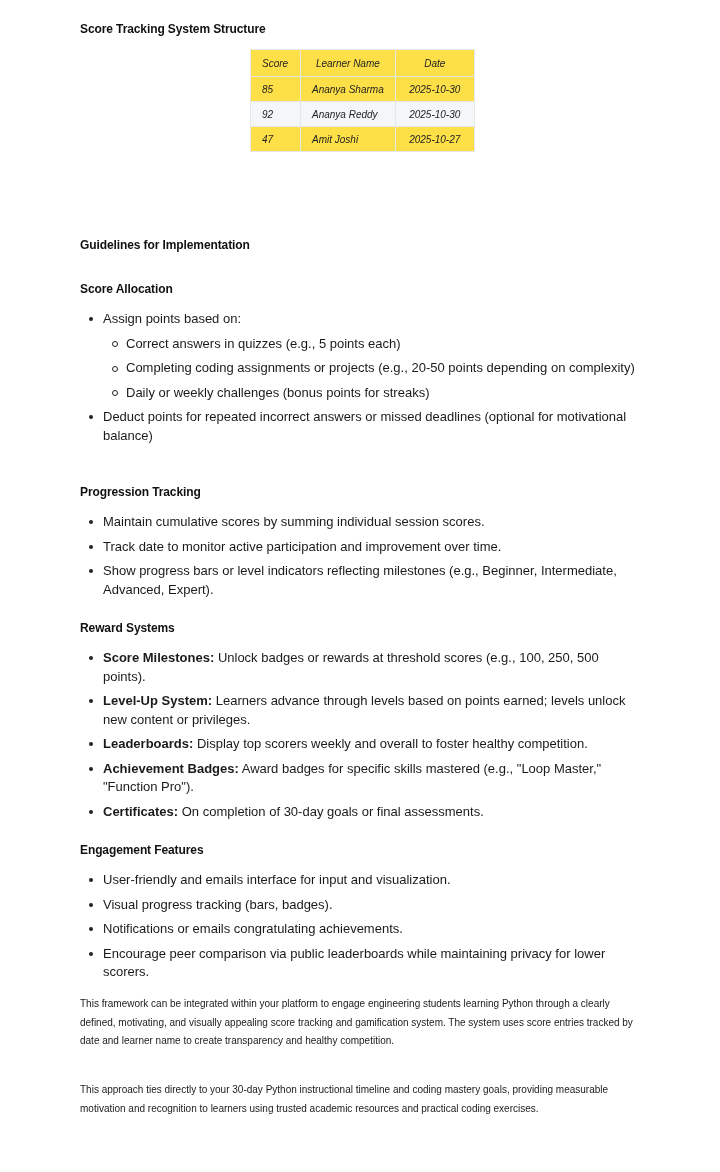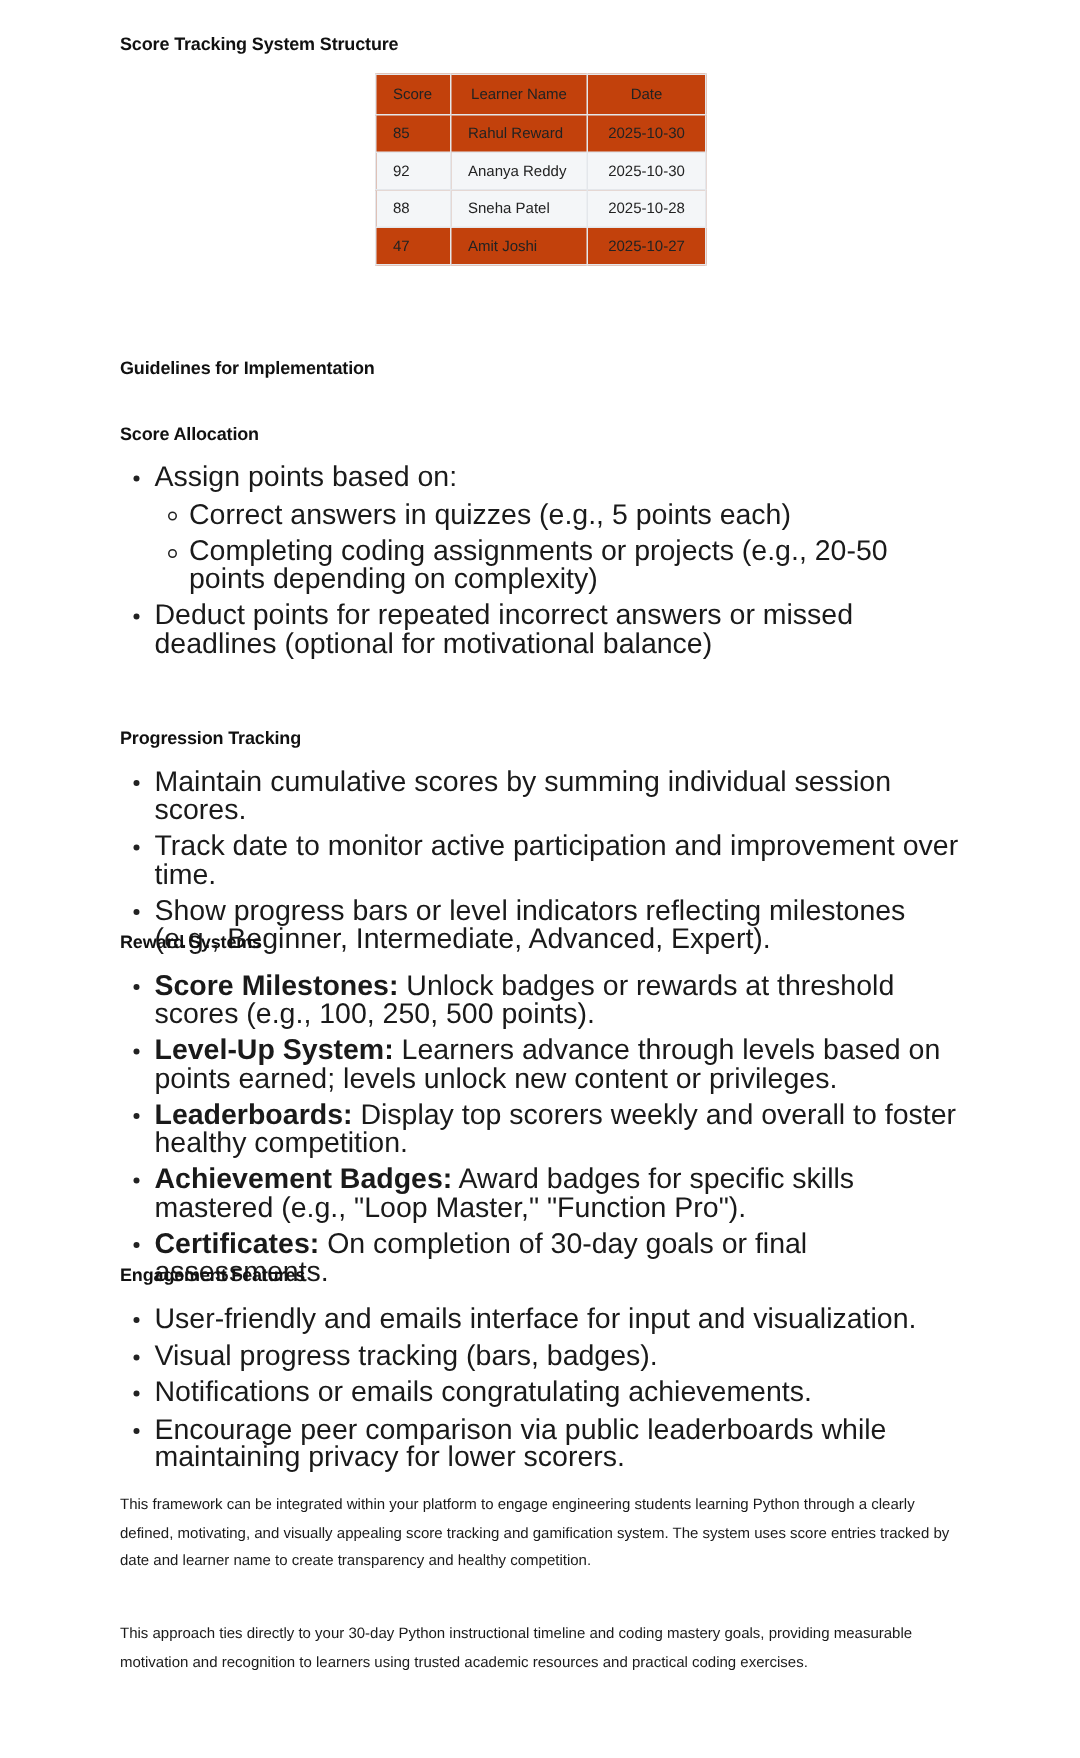--- a/index.html
+++ b/index.html
@@ -33,21 +33,22 @@
   
   .tbl-wrap {
     position: absolute;
     top: 49px;
     left: 170px;
   }
   table {
     border-collapse: collapse;
     font-size: 10px;
     color: #222;
-    background: #c2410c;
+    background: #fde047;
+    font-style: italic;
   }
   td, th {
     border: 1.5px solid #e4e7eb;
     font-weight: normal;
     padding: 0 11px;
     height: 24px;
     white-space: nowrap;
   }
   th { text-align: center; height: 26px; }
   td.c-score { text-align: left; width: 27px; }
@@ -58,21 +59,21 @@
   th.h-date { width: 56px; }
   tr.alt td { background: #f4f6f8; }
   tr.short td { height: 20px; }
   tr.row td { height: 24px; }
 
   
   .section { position: absolute; left: 0; width: 560px; }
   ul { margin: 0; padding: 0; list-style: none; }
   li {
     position: relative;
-    font-size: 19px;
+    font-size: 13px;
     line-height: 18.5px;
     padding-left: 23px;
     margin-bottom: 6px;
   }
   li::before {
     content: "";
     position: absolute;
     left: 9px;
     top: 7px;
     width: 4px;
@@ -109,52 +110,48 @@
       <thead>
         <tr>
           <th class="h-score">Score</th>
           <th class="h-name">Learner Name</th>
           <th class="h-date">Date</th>
         </tr>
       </thead>
       <tbody>
         <tr class="row">
           <td class="c-score">85</td>
-          <td class="c-name">Rahul Reward</td>
+          <td class="c-name">Ananya Sharma</td>
           <td class="c-date">2025-10-30</td>
         </tr>
         <tr class="row alt">
           <td class="c-score">92</td>
           <td class="c-name">Ananya Reddy</td>
           <td class="c-date">2025-10-30</td>
-        </tr>
-        <tr class="row alt">
-          <td class="c-score">88</td>
-          <td class="c-name">Sneha Patel</td>
-          <td class="c-date">2025-10-28</td>
         </tr>
         <tr class="row">
           <td class="c-score">47</td>
           <td class="c-name">Amit Joshi</td>
           <td class="c-date">2025-10-27</td>
         </tr>
       </tbody>
     </table>
   </div>
 
   <h3 class="section" style="top:238px;">Guidelines for Implementation</h3>
 
   <h3 class="section" style="top:282px;">Score Allocation</h3>
   <div class="section" style="top:310px;">
     <ul>
       <li>
         <span>Assign points based on:</span>
         <ul class="sub">
           <li>Correct answers in quizzes (e.g., 5 points each)</li>
           <li>Completing coding assignments or projects (e.g., 20-50 points depending on complexity)</li>
+          <li>Daily or weekly challenges (bonus points for streaks)</li>
         </ul>
       </li>
       <li>Deduct points for repeated incorrect answers or missed deadlines (optional for motivational balance)</li>
     </ul>
   </div>
 
   <h3 class="section" style="top:485px;">Progression Tracking</h3>
   <div class="section" style="top:513px;">
     <ul>
       <li>Maintain cumulative scores by summing individual session scores.</li>

